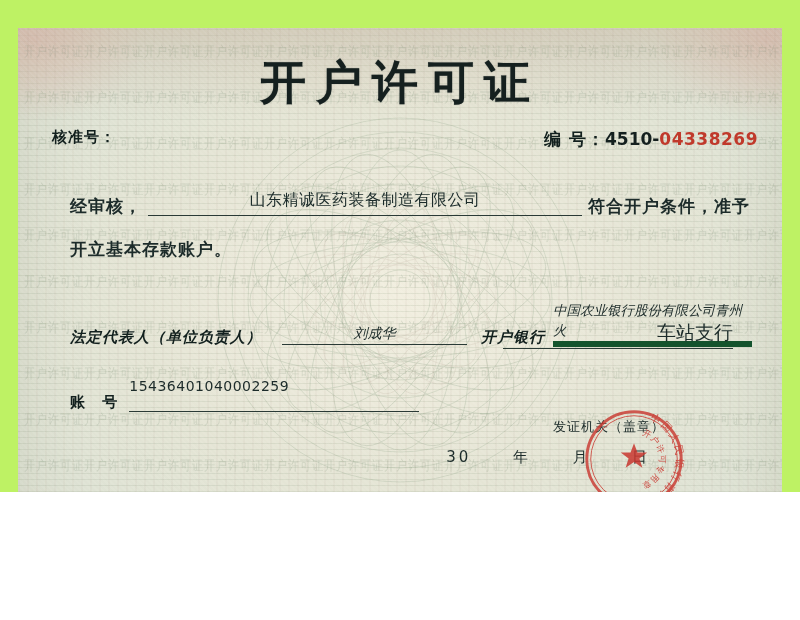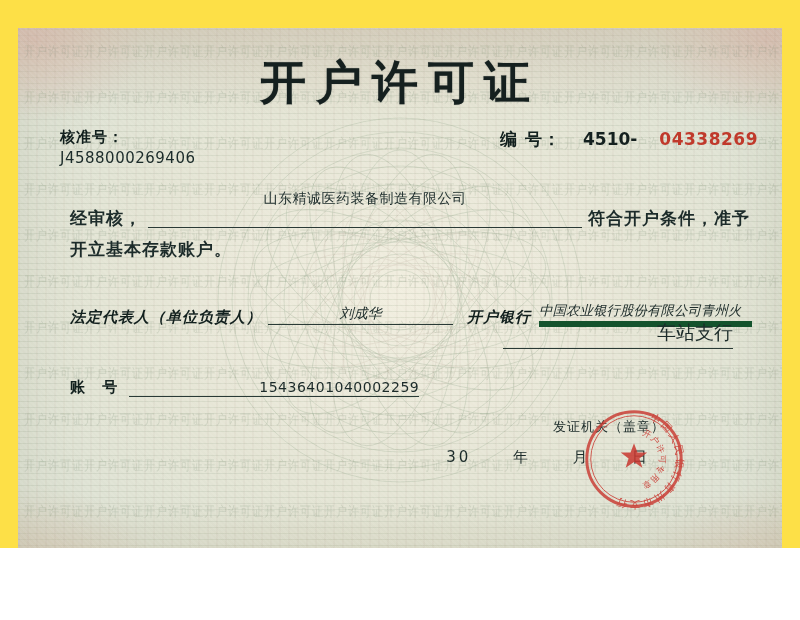--- a/index.html
+++ b/index.html
@@ -7,23 +7,23 @@
     padding: 0;
     width: 800px;
     height: 620px;
     background: #ffffff;
     font-family: "DejaVu Sans", "Liberation Sans", sans-serif;
   }
 
   #certificate {
     position: relative;
     width: 800px;
-    height: 548px;
+    height: 492px;
     overflow: hidden;
-    background: #fde047;
+    background: #bef264;
   }
 
   
   .paper {
     position: absolute;
     left: 18px;
     top: 28px;
     width: 764px;
     height: 560px;
     background:
@@ -145,21 +145,21 @@
     flex-direction: column;
   }
   .approval .label { font-size: 15px; }
   .approval .value-hand { margin-left: 8px; font-size: 15px; letter-spacing: 0.5px; }
 
   .serial {
     top: 128px;
     right: 42px;
     display: flex;
     align-items: baseline;
-    gap: 22px;
+    gap: 0;
     font-size: 17px;
   }
   .serial .label { font-size: 17px; }
   .serial .num-black { color: #14201f; font-weight: bold; }
   .serial .num-red { color: #c0392b; font-weight: bold; letter-spacing: 0.5px; }
 
   .clause1 {
     top: 190px;
     left: 70px;
     right: 50px;
@@ -169,23 +169,23 @@
     font-weight: bold;
     letter-spacing: 1px;
   }
   .clause1 .lead { white-space: nowrap; }
   .fill-line {
     flex: 1;
     border-bottom: 1px solid #2a3a36;
     margin: 0 6px 2px 6px;
     text-align: center;
     font-weight: normal;
-    font-size: 14px;
+    font-size: 16px;
     letter-spacing: 0.5px;
-    padding-bottom: 19px;
+    padding-bottom: 4px;
     color: #1b2b2a;
   }
   .clause1 .tail { white-space: nowrap; }
 
   .clause2 {
     top: 238px;
     left: 70px;
     font-size: 17px;
     font-weight: bold;
     letter-spacing: 1px;
@@ -197,21 +197,21 @@
     right: 48px;
     display: flex;
     align-items: flex-end;
     font-size: 15px;
     font-style: italic;
   }
   .legal-row .label { white-space: nowrap; }
   .legal-line {
     width: 185px;
     border-bottom: 1px solid #2a3a36;
-    margin: 0 4px 2px 6px;
+    margin: 0 4px 2px 20px;
     text-align: center;
     font-size: 14px;
     padding-bottom: 1px;
   }
   .bank-label { white-space: nowrap; margin-left: 10px; }
   .bank-box {
     flex: 1;
     margin-left: 8px;
     font-size: 13.5px;
     line-height: 20px;
@@ -234,23 +234,23 @@
     left: 70px;
     display: flex;
     align-items: flex-end;
     font-size: 15px;
   }
   .account-row .label { letter-spacing: 6px; }
   .account-line {
     width: 290px;
     border-bottom: 1px solid #2a3a36;
     margin-left: 6px;
-    text-align: right;
+    text-align: left;
     font-size: 14px;
-    padding-bottom: 1px;
+    padding-bottom: 17px;
     letter-spacing: 0.5px;
   }
 
   .issuer {
     top: 418px;
     right: 135px;
     font-size: 13px;
     letter-spacing: 1px;
   }
 
@@ -516,21 +516,20 @@
       </div>
     <div class="pixel-noise"></div>
   </div>
 
   <div class="content">
 
     <div class="title">开户许可证</div>
 
     <div class="row approval">
       <span class="label">核准号：</span>
-      <span class="value-hand">J4588000269406</span>
     </div>
 
     <div class="row serial">
       <span class="label">编 号：</span>
       <span class="num-black">4510-</span>
       <span class="num-red">04338269</span>
     </div>
 
     <div class="row clause1">
       <span class="lead">经审核，</span>

